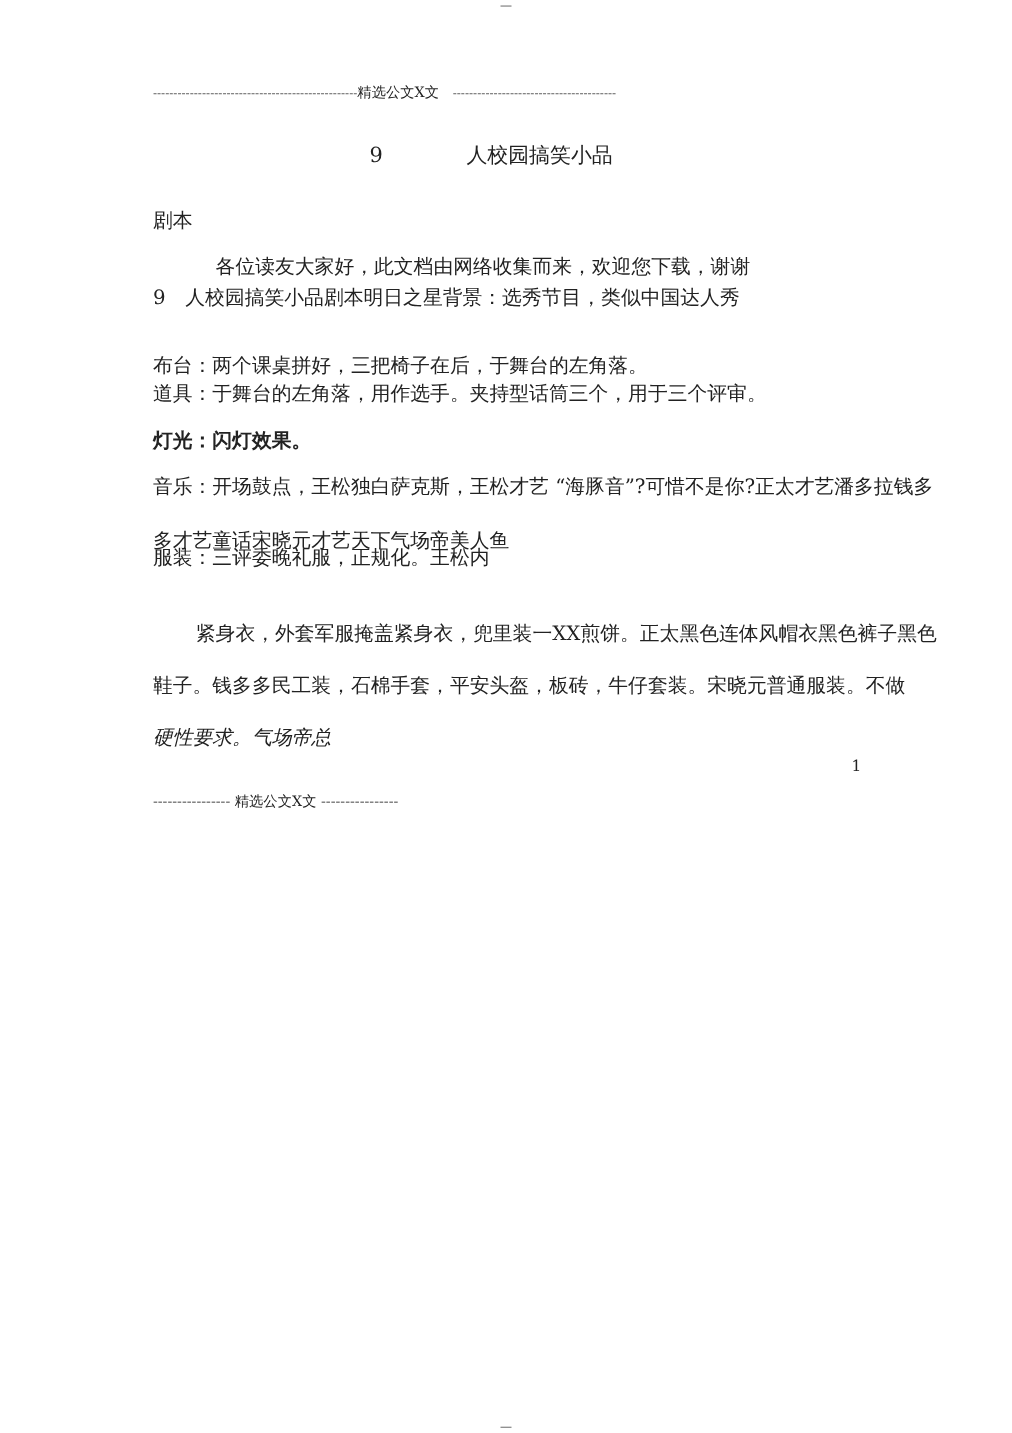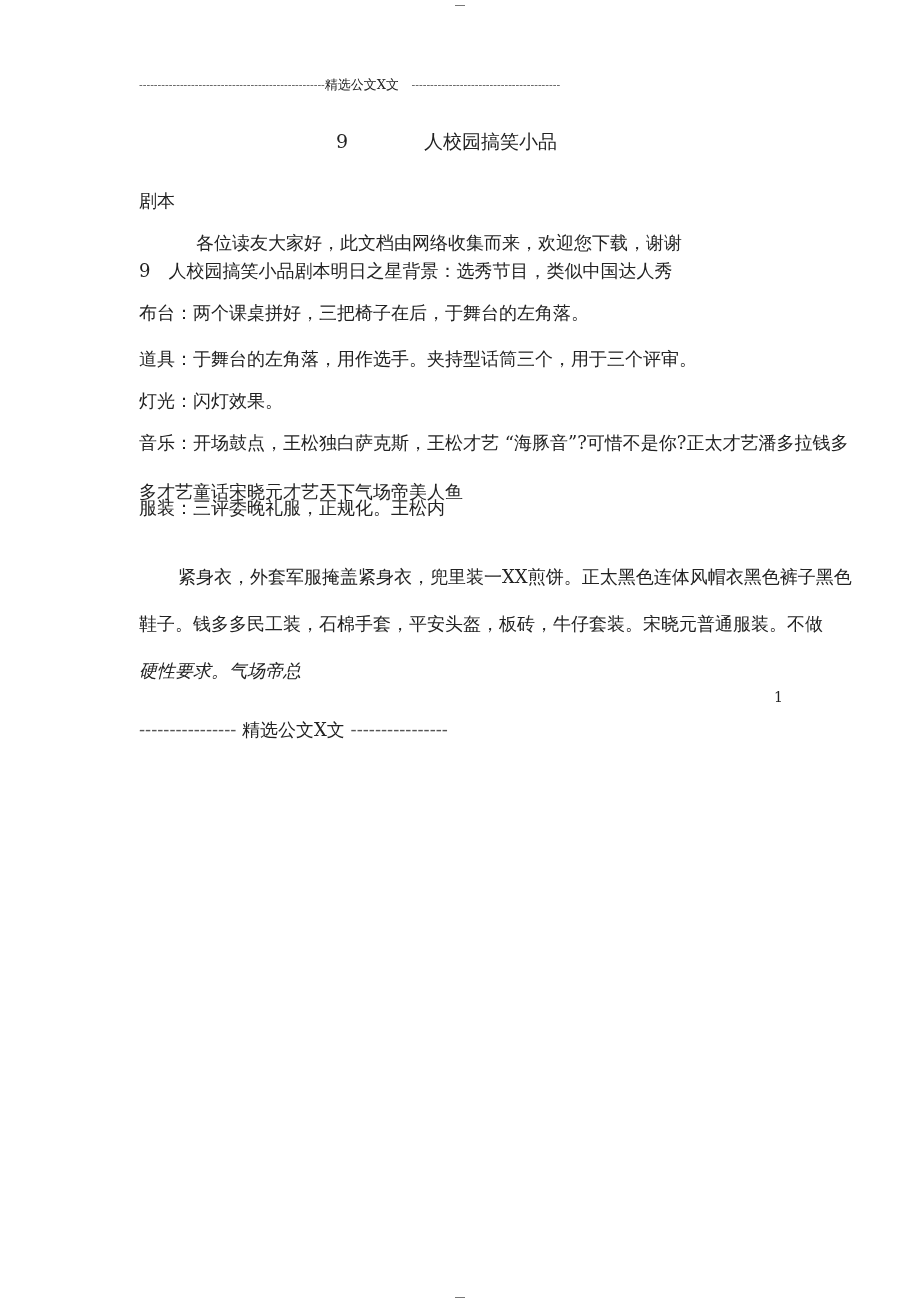--- a/index.html
+++ b/index.html
@@ -8,41 +8,41 @@
     .mark { position: absolute; left: 455px; width: 10px; height: 1px; background: #777; }
     .mark.top { top: 5px; }
     .mark.bottom { top: 1297px; }
     .line { position: absolute; left: 139px; font-size: 18px; line-height: 18px; white-space: nowrap; }
     .dash { color: #555; letter-spacing: 0; }
     .header { top: 76px; font-size: 13px; }
     .header .dash { font-size: 11px; }
     .title { top: 132px; left: 321px; font-size: 19px; margin-left: 15px; }
     .title .num { display: inline-block; width: 88px; }
     .pagenum { position: absolute; left: 774px; top: 689px; font-size: 14px; }
-    .footer { top: 721px; font-size: 18px; }
+    .footer { top: 721px; font-size: 13px; }
   </style>
 </head>
 <body>
 
 <div class="mark top"></div>
 
 <div class="line header">
   <span class="dash">--------------------------------------------------</span><span>精选公文X文</span>&nbsp;&nbsp;&nbsp;<span class="dash">----------------------------------------</span>
 </div>
 
 <div class="line title">
   <span class="num">9</span><span>人校园搞笑小品</span>
 </div>
 
 <div class="line" style="top:192px;">剧本</div>
 <div class="line" style="top:222px; left:196px;margin-top:12px;">各位读友大家好，此文档由网络收集而来，欢迎您下载，谢谢</div>
 <div class="line" style="top:262px;">9　人校园搞笑小品剧本明日之星背景：选秀节目，类似中国达人秀</div>
-<div class="line" style="top:304px;">布台：两个课桌拼好，三把椅子在后，于舞台的左角落。</div>
+<div class="line" style="top:324px;">布台：两个课桌拼好，三把椅子在后，于舞台的左角落。</div>
 <div class="line" style="top:350px;">道具：于舞台的左角落，用作选手。夹持型话筒三个，用于三个评审。</div>
-<div class="line" style="top:392px;">灯光：闪灯效果。</div>
+<div class="line" style="top:392px;font-weight:bold;">灯光：闪灯效果。</div>
 <div class="line" style="top:434px;">音乐：开场鼓点，王松独白萨克斯，王松才艺 “海豚音”?可惜不是你?正太才艺潘多拉钱多</div>
 <div class="line" style="top:483px;">多才艺童话宋晓元才艺天下气场帝美人鱼</div>
 <div class="line" style="top:499px;">服装：三评委晚礼服，正规化。王松内</div>
 <div class="line" style="top:568px;margin-left:39px;">紧身衣，外套军服掩盖紧身衣，兜里装一XX煎饼。正太黑色连体风帽衣黑色裤子黑色</div>
 <div class="line" style="top:615px;">鞋子。钱多多民工装，石棉手套，平安头盔，板砖，牛仔套装。宋晓元普通服装。不做</div>
 <div class="line" style="top:662px;font-style:italic;">硬性要求。气场帝总</div>
 
 <div class="pagenum">1</div>
 
 <div class="line footer">

